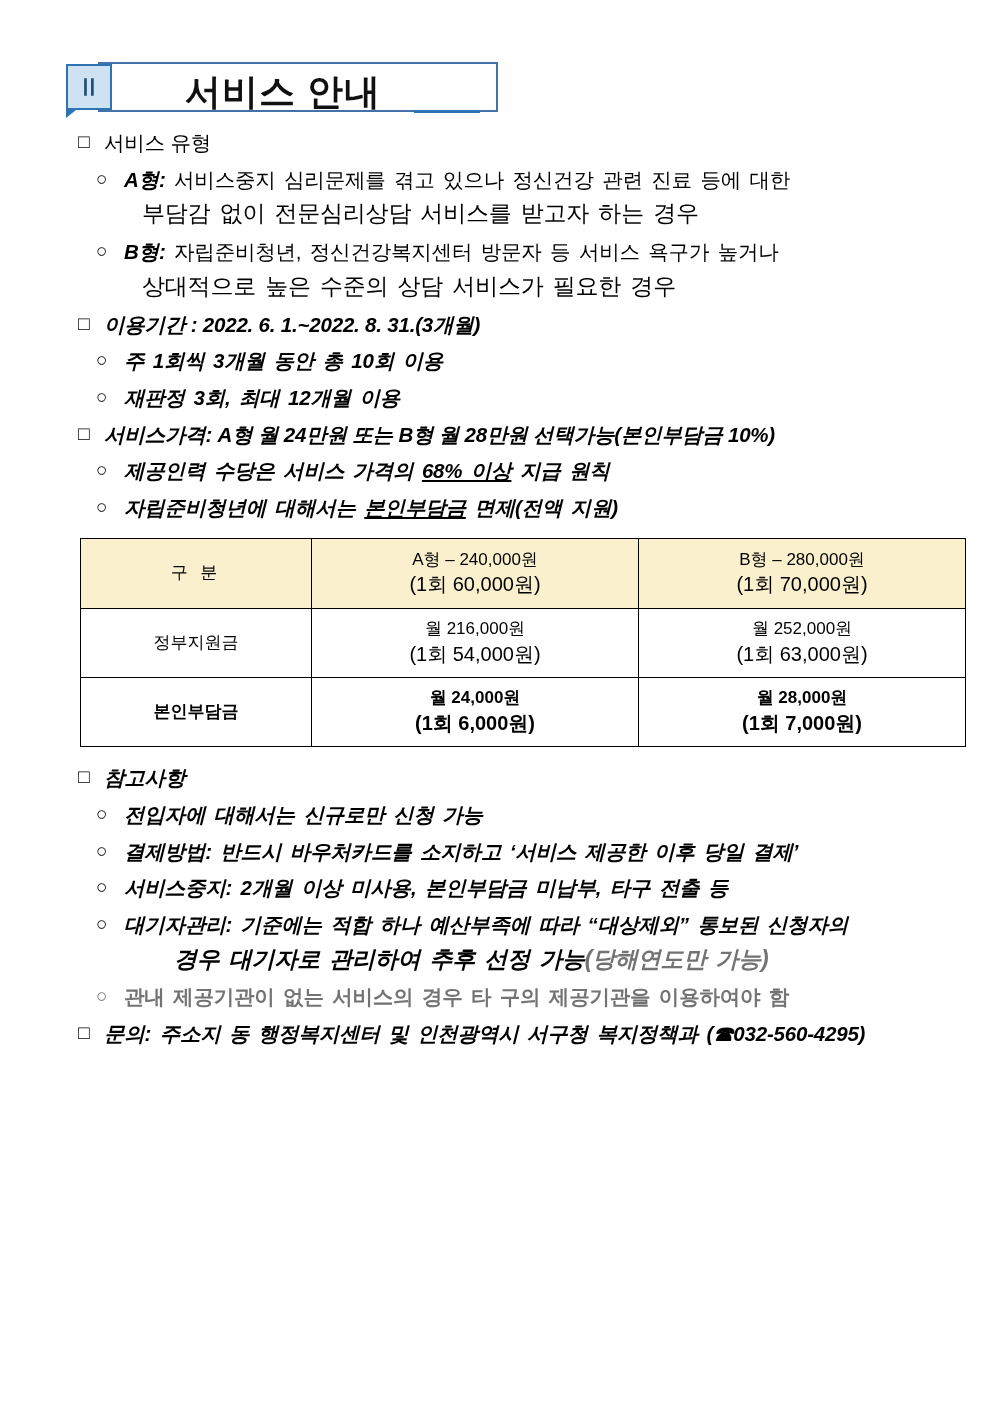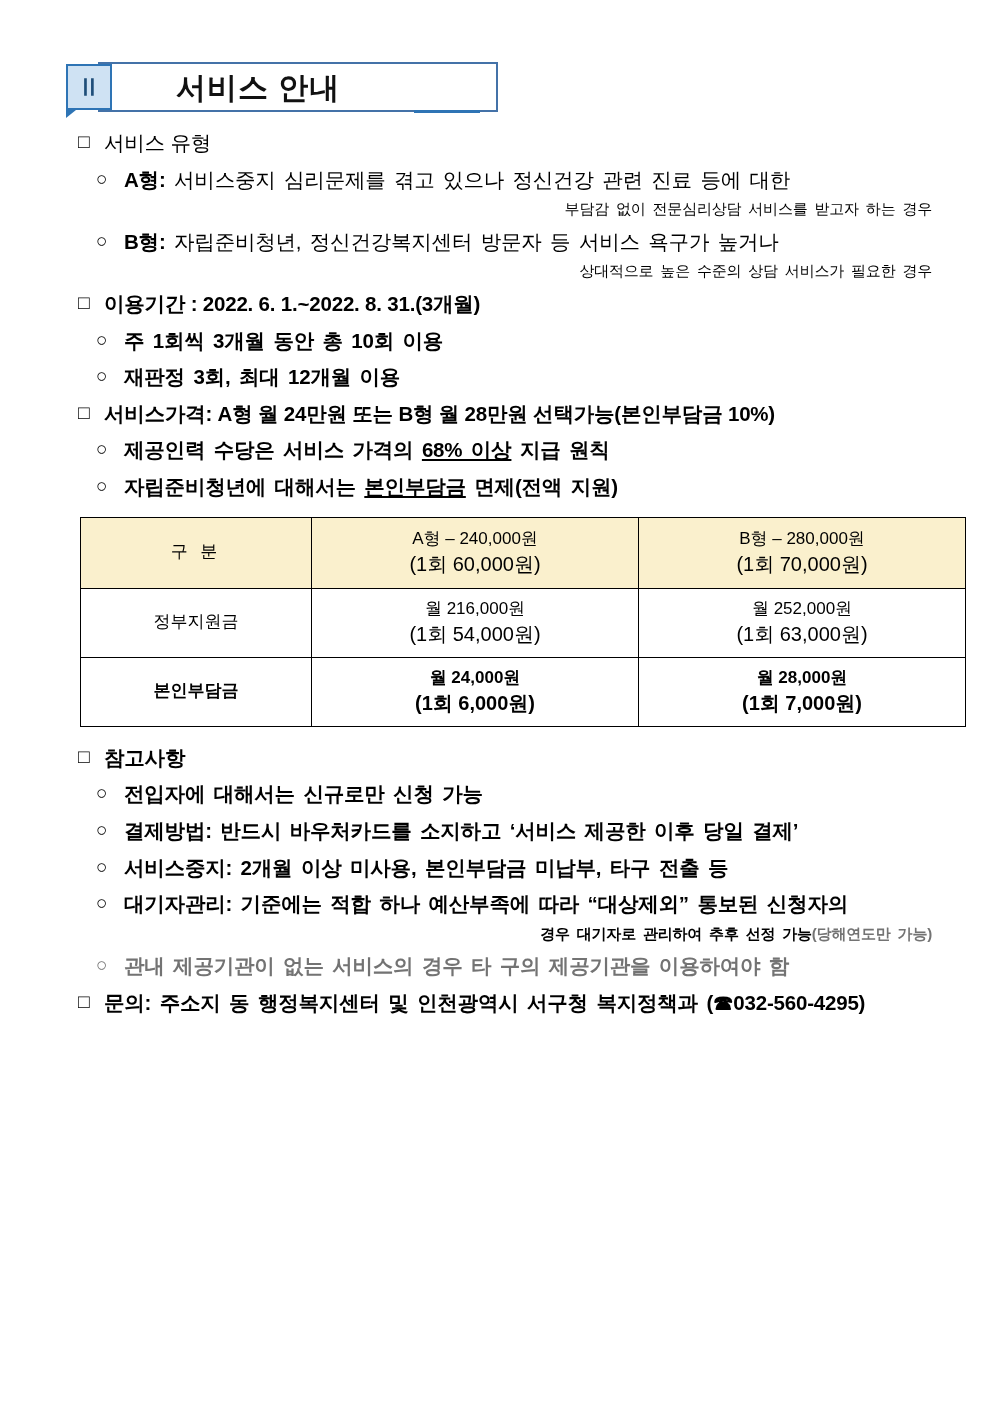--- a/index.html
+++ b/index.html
@@ -62,23 +62,23 @@
     left: 0;
     top: 48px;
     width: 0;
     height: 0;
     border-left: 10px solid #2e74b5;
     border-bottom: 8px solid transparent;
     z-index: 2;
   }
   .header-title {
     position: absolute;
-    left: 110px;
+    left: 119px;
     top: 6px;
-    font-size: 30px;
+    font-size: 36px;
     font-weight: bold;
     letter-spacing: 1px;
     color: #111111;
     z-index: 4;
   }
   .header-underline {
     position: absolute;
     left: 348px;
     top: 48px;
     width: 66px;
@@ -103,31 +103,30 @@
   .marker {
     flex: 0 0 auto;
     width: 26px;
     font-size: 19px;
     line-height: 1.30;
   }
   .marker.circle { width: 28px; }
   .ind-1 { padding-left: 0; }
   .ind-2 { padding-left: 18px; }
   .text { flex: 1 1 auto; }
-  .b { font-weight: bold; }
+  .b { font-weight: bold; font-style: italic; }
   .u { text-decoration: underline; }
   .red { color: #737373; font-weight: bold; }
   .cont {
     margin-left: 64px;
-    font-size: 15px;
+    font-size: 23px;
     line-height: 1.30;
     margin-top: -4px;
     margin-bottom: 10px;
     letter-spacing: -0.2px;
-    text-align: right;
   }
   .cont.deep { margin-left: 96px; }
 
   .spaced {
     word-spacing: 3px;
   }
 
   
   table.price {
     border-collapse: collapse;

